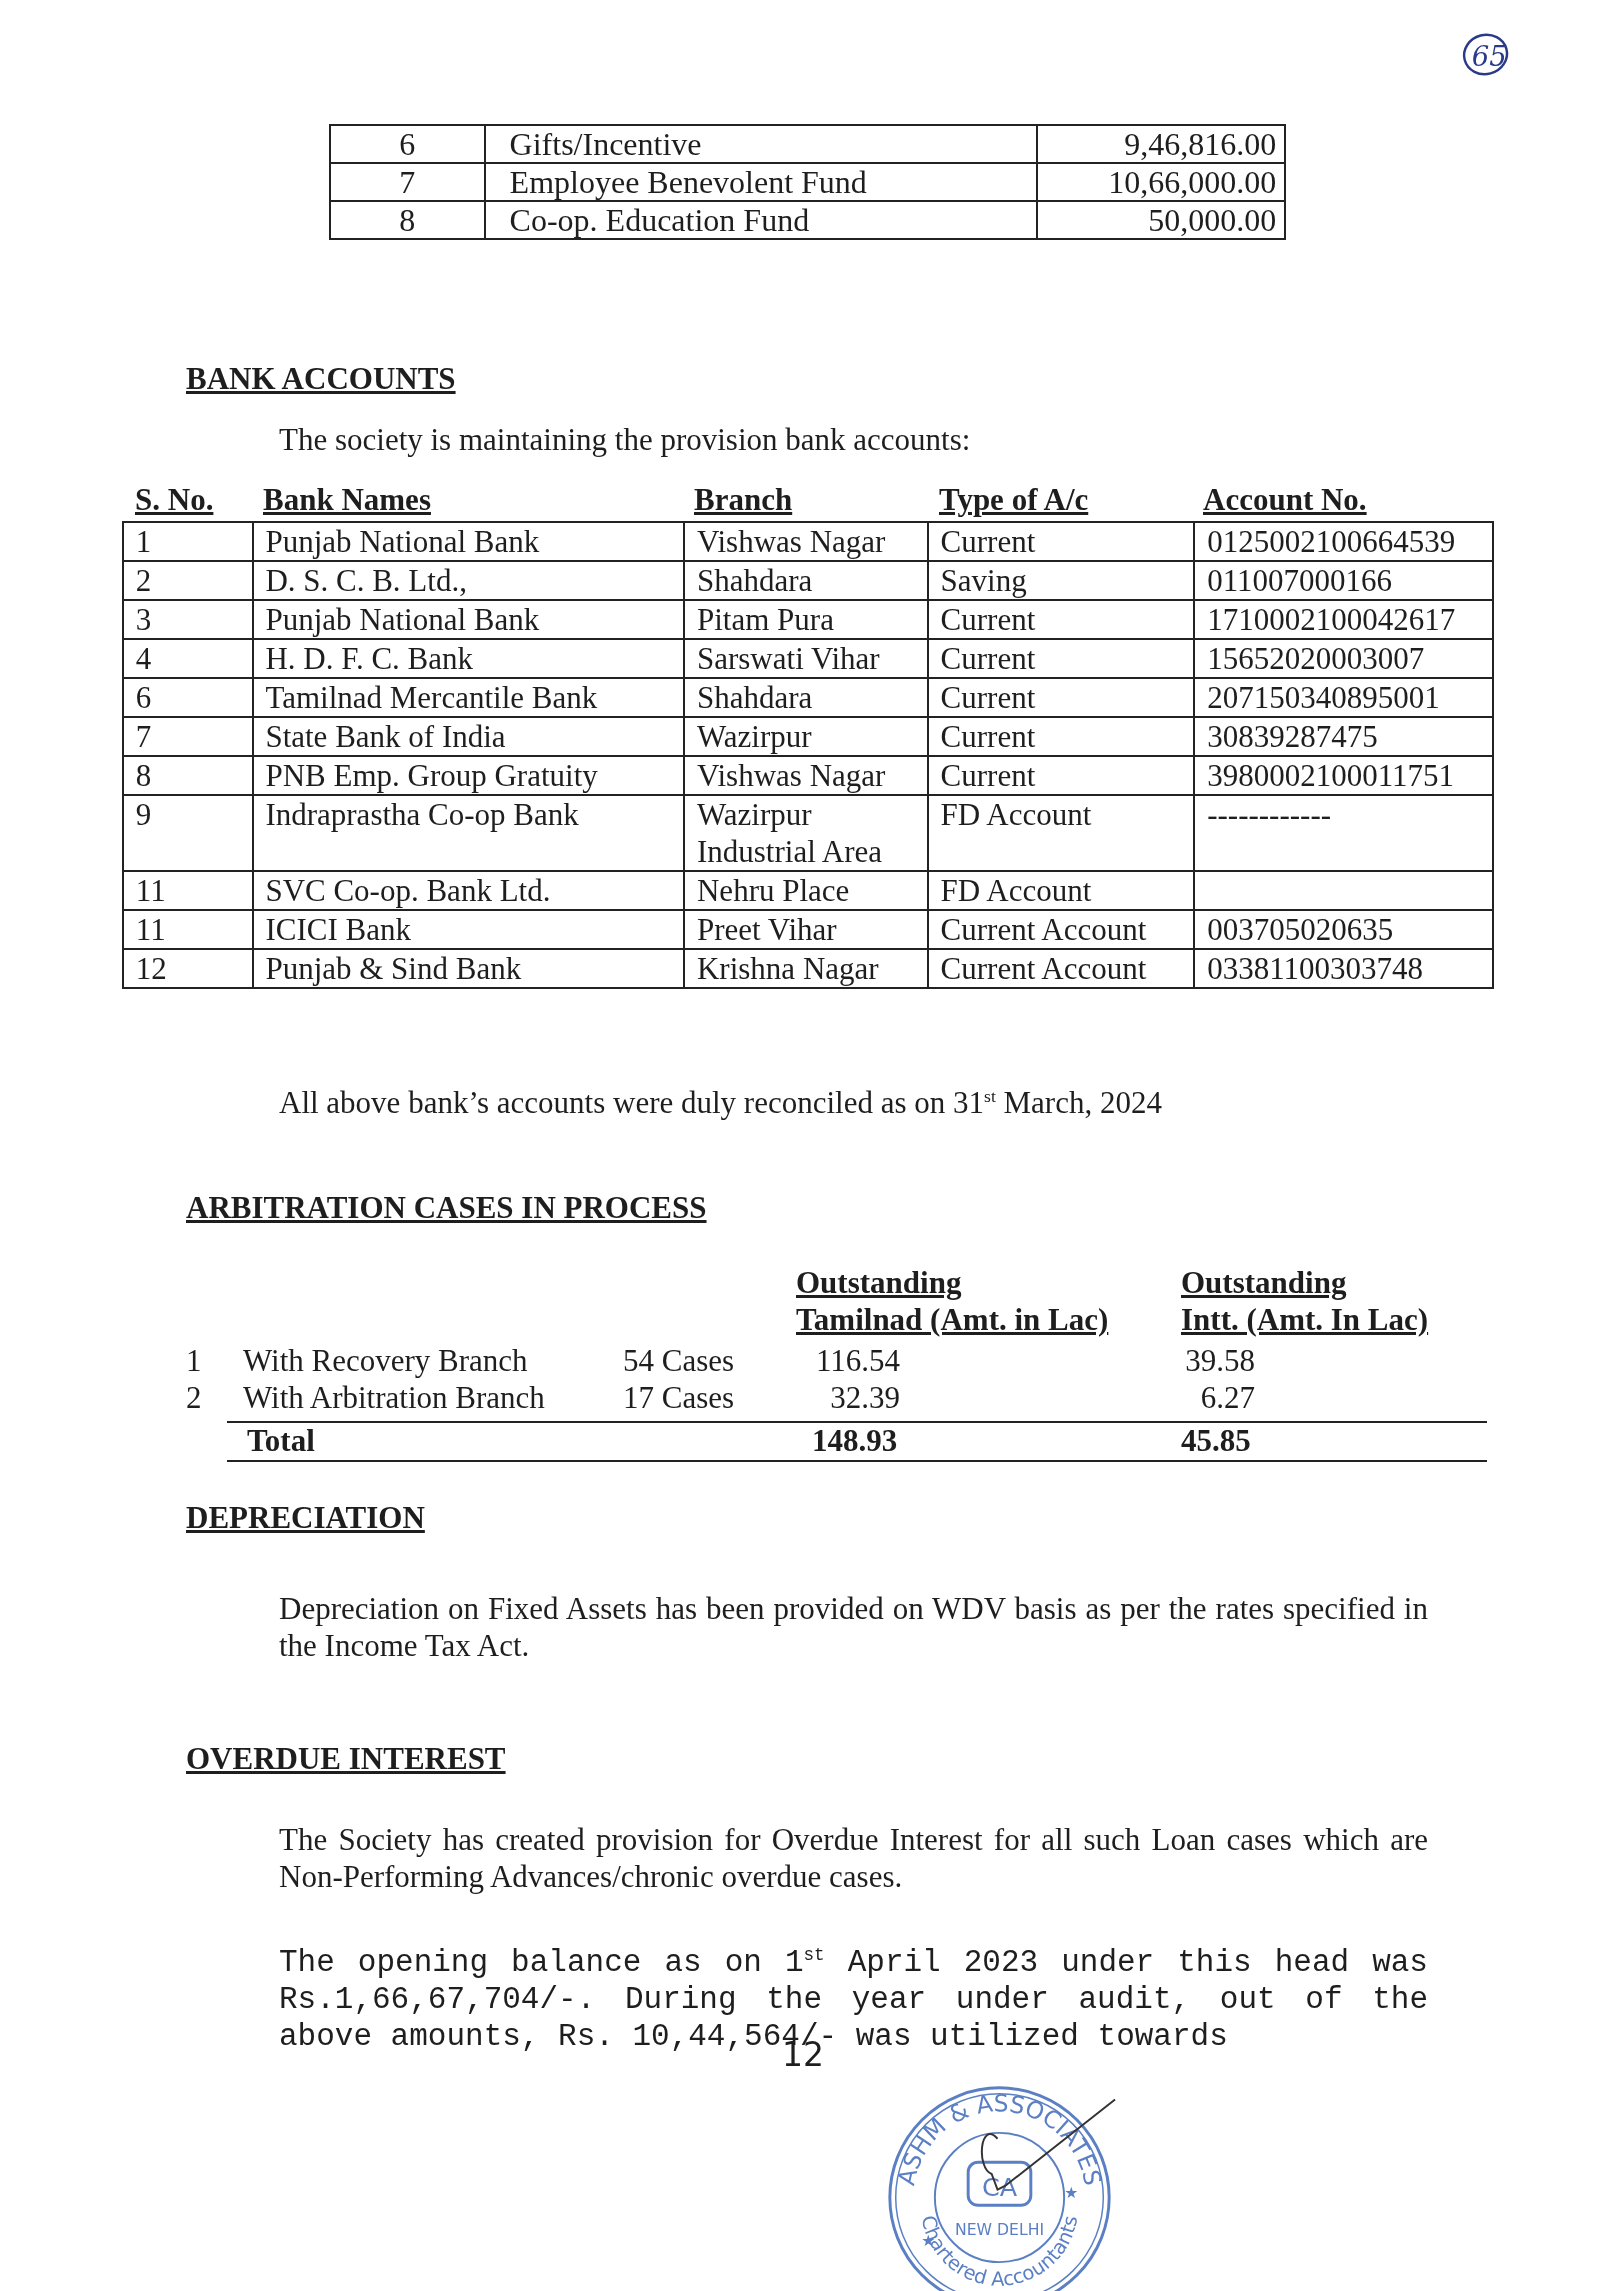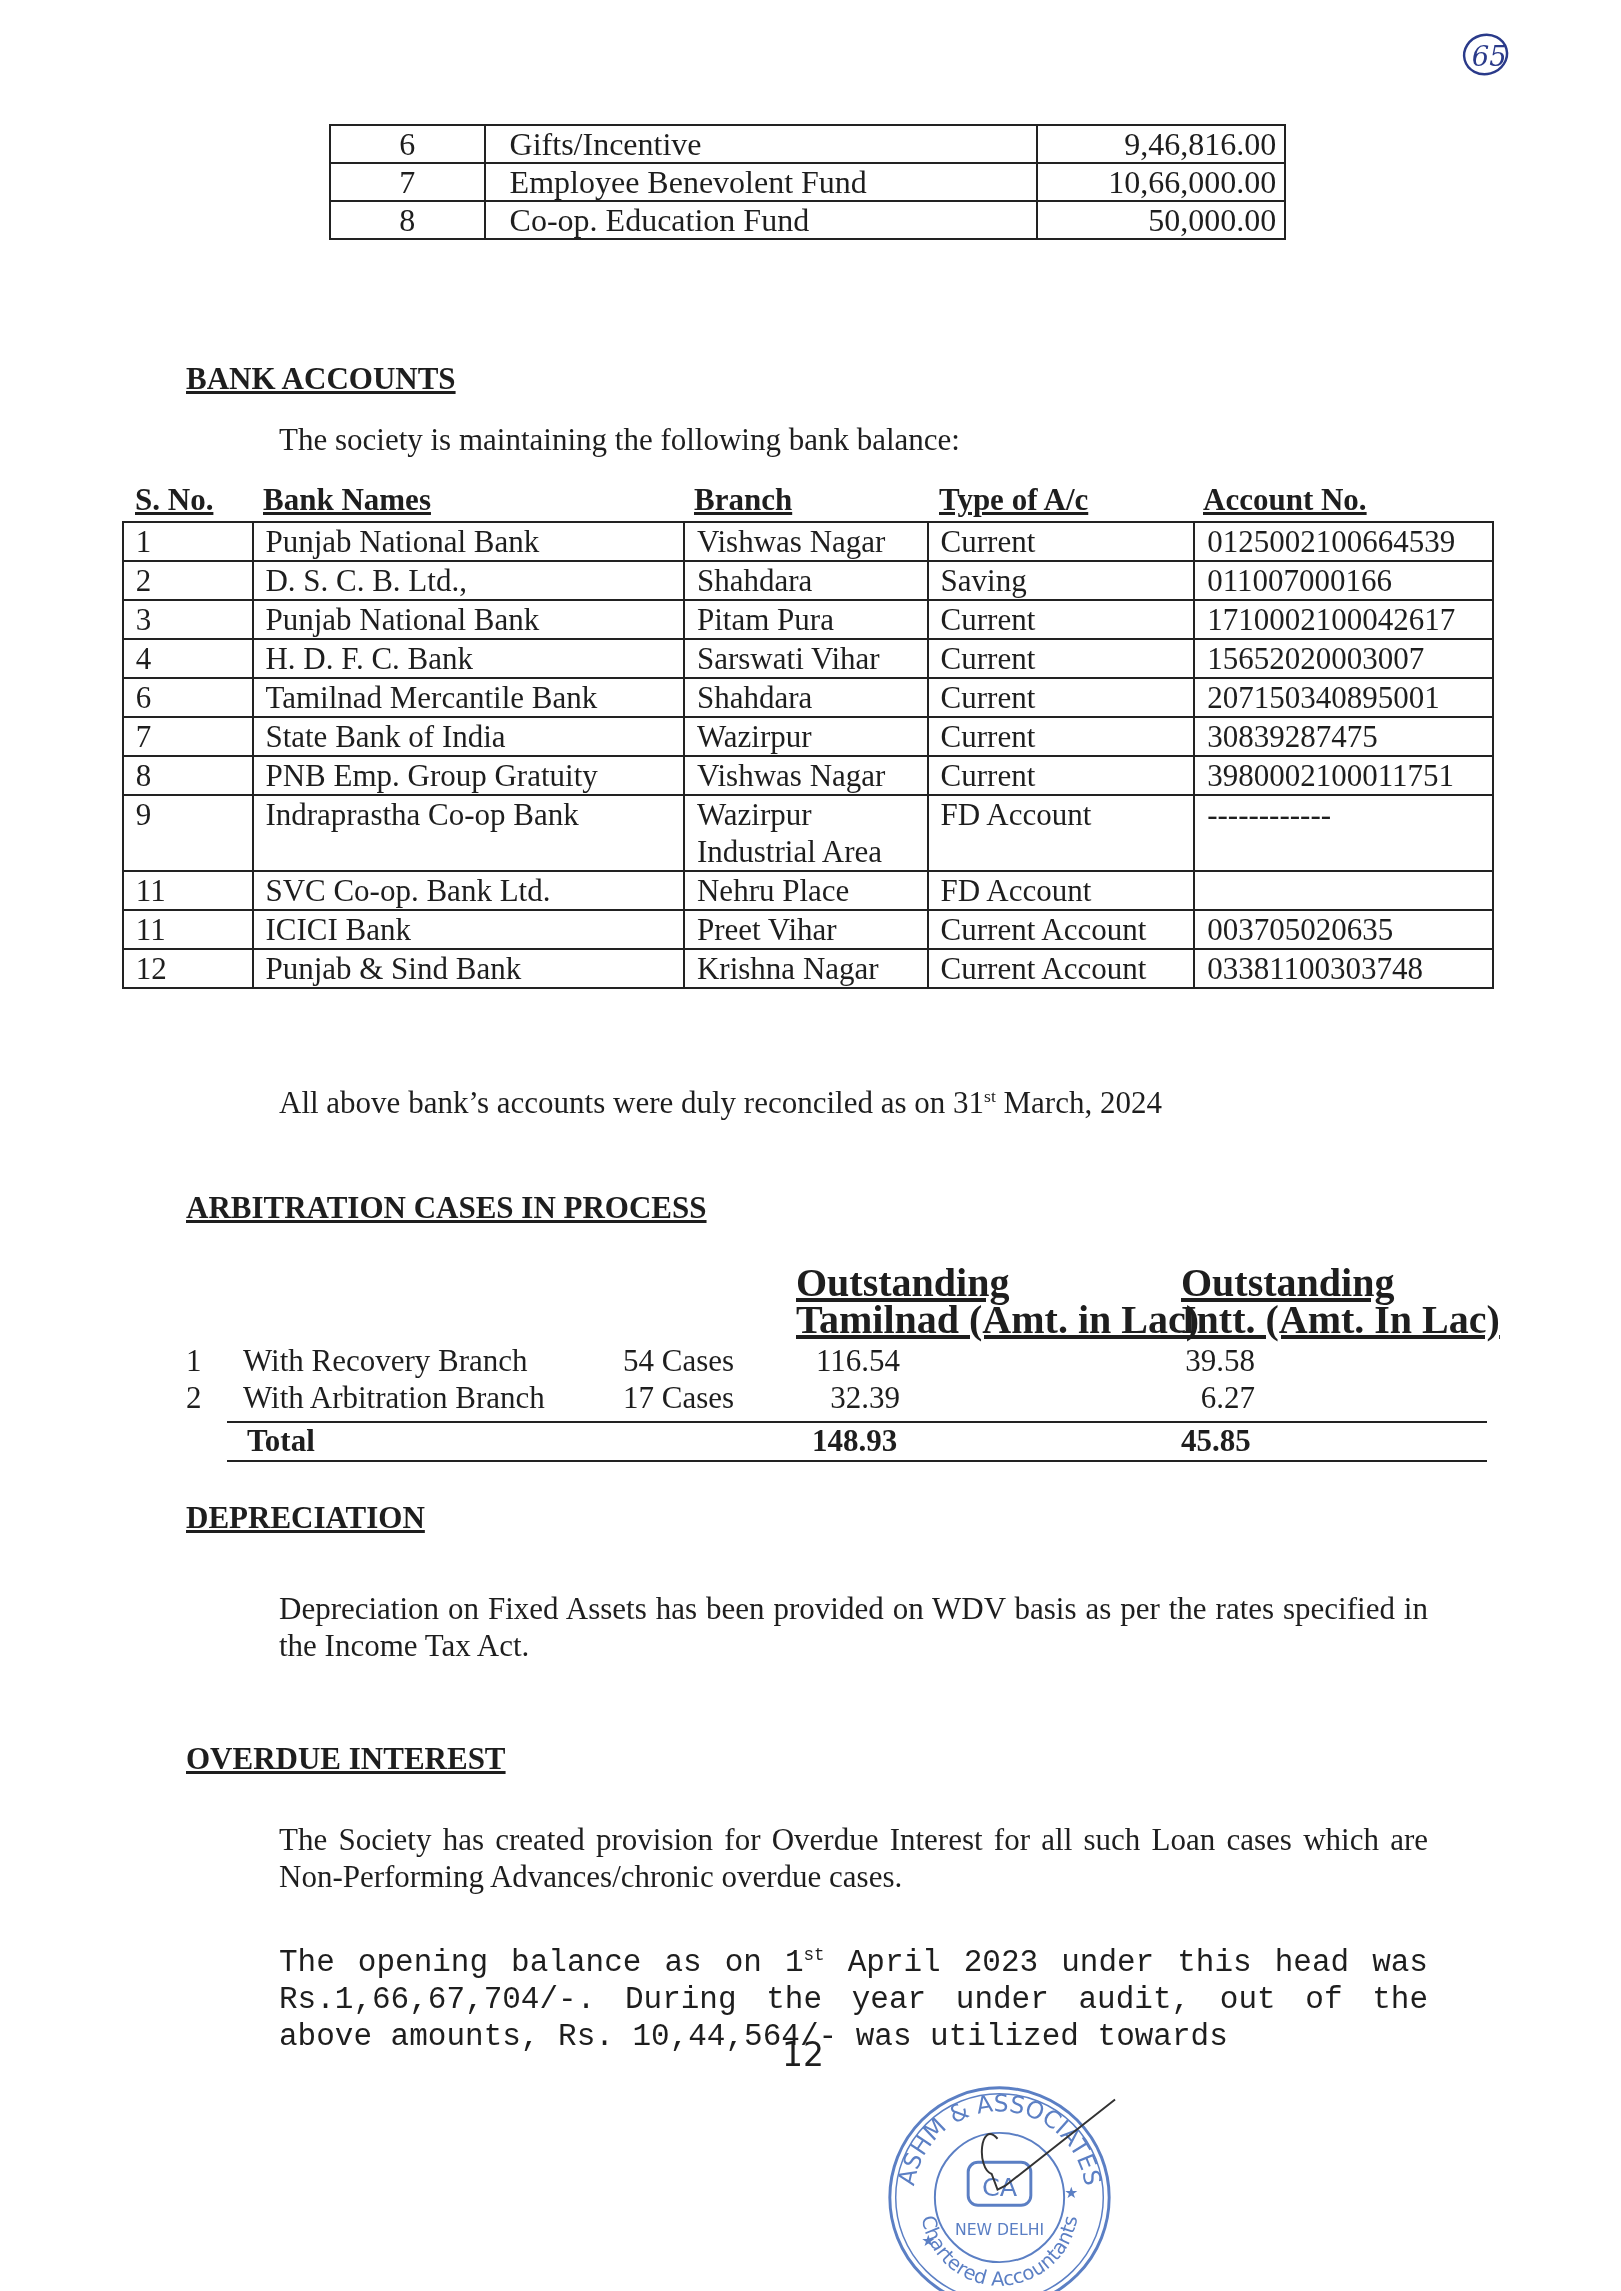--- a/index.html
+++ b/index.html
@@ -20,21 +20,21 @@
   
   .bankhdr { top:482px; font-size:31px; font-weight:bold; text-decoration:underline; }
   .bank { left:122px; top:521px; width:1372px; font-size:31px; }
   .bank td { border:2px solid #222; padding:0 11.8px; line-height:37px; vertical-align:top; height:37px; }
   .bank td.c0 { width:104px; }
   .bank td.c1 { width:406px; }
   .bank td.c2 { width:218px; }
   .bank td.c3 { width:241px; }
   
   .arb { font-size:31px; }
-  .arbhdr { font-size:40px; font-weight:bold; text-decoration:underline; line-height:37px; }
+  .arbhdr { font-size:31px; font-weight:bold; text-decoration:underline; line-height:37px; }
   .rule { height:2px; background:#222; }
   .stamp { left:882px; top:2080px; width:235px; height:235px; }
 </style>
 </head>
 <body>
 
 <svg class="abs pagemark" viewBox="0 0 62 52">
   <ellipse cx="28" cy="28" rx="22" ry="20" fill="none" stroke="#2a3a8a" stroke-width="2.5" transform="rotate(-15 28 28)"></ellipse>
   <text x="14" y="40" font-size="28" fill="#2a3a8a" font-style="italic" font-family="DejaVu Serif, serif">65</text>
 </svg>
@@ -53,21 +53,21 @@
       </tr>
       <tr>
         <td class="sno">8</td>
       <td class="desc">Co-op. Education Fund</td>
       <td class="amt">50,000.00</td>
       </tr>
     </tbody>
 </table>
 
 <div class="abs heading" style="top:361px;">BANK ACCOUNTS</div>
-<div class="abs para" style="left:279px; top:421px;">The society is maintaining the following bank balance:</div>
+<div class="abs para" style="left:279px; top:421px;">The society is maintaining the provision bank accounts:</div>
 
 <div class="abs bankhdr" style="left:135px;">S. No.</div>
 <div class="abs bankhdr" style="left:263px;">Bank Names</div>
 <div class="abs bankhdr" style="left:694px;">Branch</div>
 <div class="abs bankhdr" style="left:939px;">Type of A/c</div>
 <div class="abs bankhdr" style="left:1203px;">Account No.</div>
 
 <table class="abs bank">
   <tbody id="bank-body">
       <tr>

